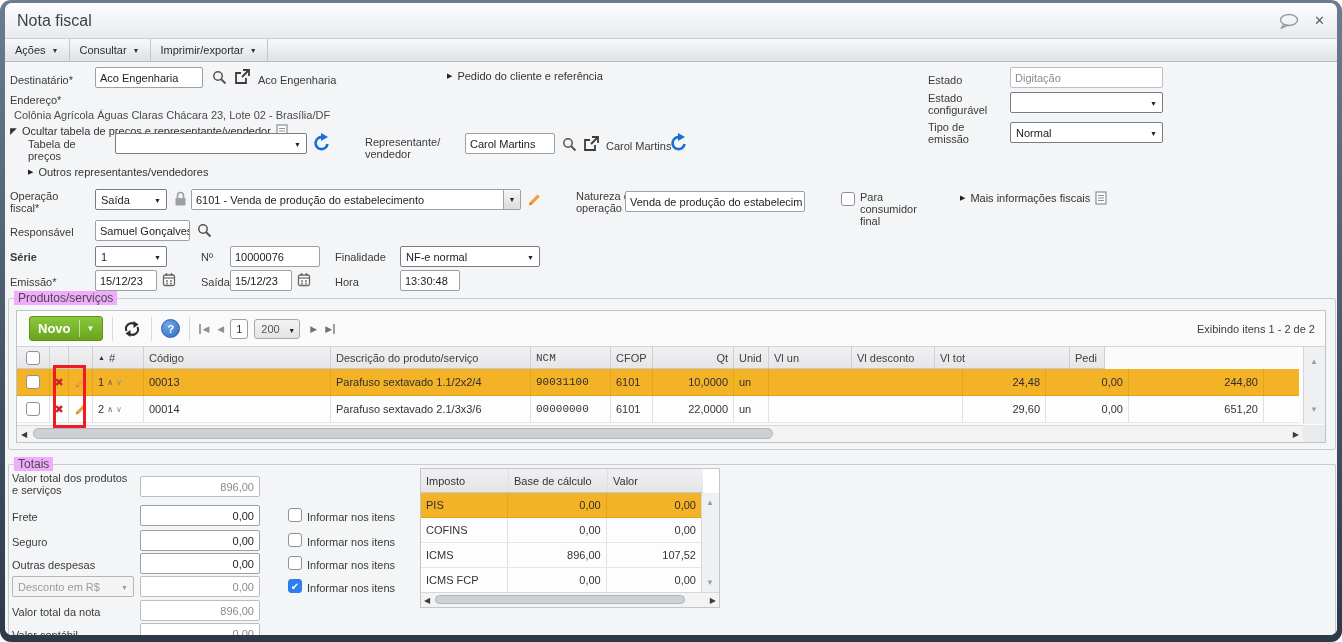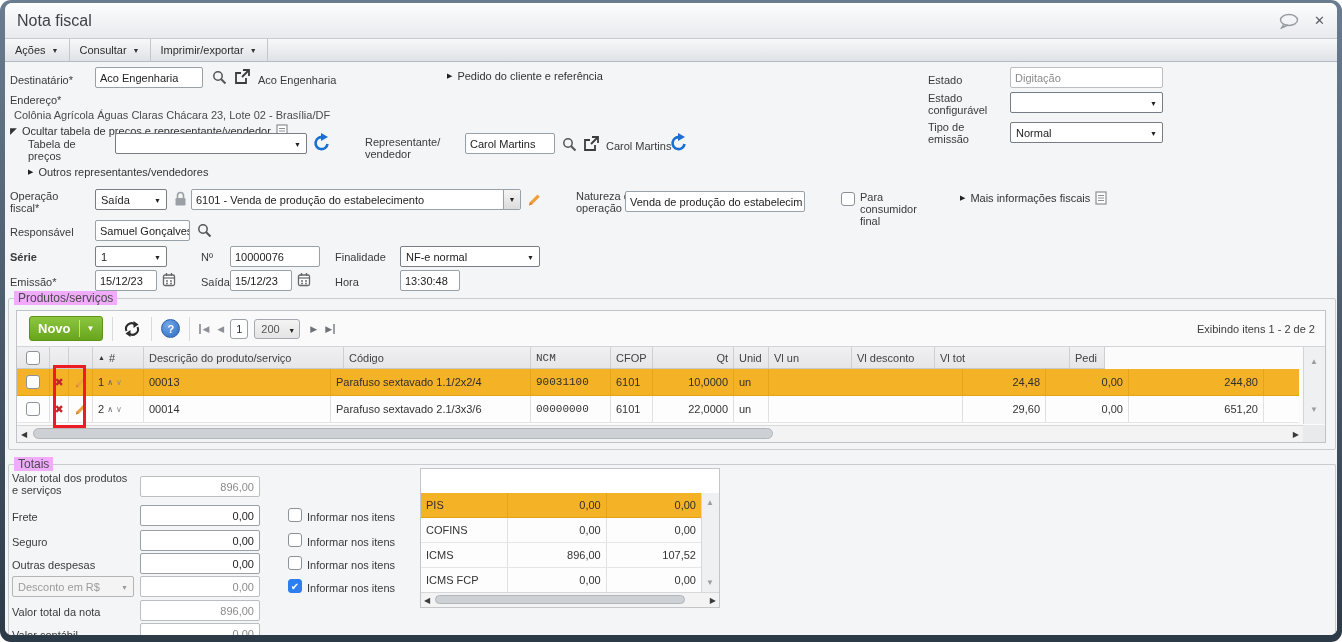--- a/index.html
+++ b/index.html
@@ -366,25 +366,25 @@
       <div class="ghead">
         <span class="cell c-cb">
               <span class="rowcb" style="position:relative;"></span>
             </span>
         <span class="cell c-del"></span>
         <span class="cell c-pen"></span>
         <span class="cell c-num">
               <span class="sort-tri">▲</span>
               <span>#</span>
             </span>
+        <span class="cell c-cod">
+              <span>Código</span>
+            </span>
         <span class="cell c-des">
               <span>Descrição do produto/serviço</span>
-            </span>
-        <span class="cell c-cod">
-              <span>Código</span>
             </span>
         <span class="cell c-ncm">
               <span>NCM</span>
             </span>
         <span class="cell c-cfop">
               <span>CFOP</span>
             </span>
         <span class="cell c-qt">
               <span>Qt</span>
             </span>
@@ -525,20 +525,31 @@
     <div class="inp ro num" style="left:135px; top:538px; width:120px;">
           <span>896,00</span>
         </div>
 
     <span class="lbl" style="left:7px; top:567px;">Valor contábil</span>
     <div class="inp ro num" style="left:135px; top:561px; width:120px;">
           <span>0,00</span>
         </div>
 
     <div class="tax-table">
+      <div class="tax-head">
+        <span class="cell t-imp">
+              <span>Imposto</span>
+            </span>
+        <span class="cell t-base">
+              <span>Base de cálculo</span>
+            </span>
+        <span class="cell t-val">
+              <span>Valor</span>
+            </span>
+      </div>
       <div class="tax-row row-hl" style="top:24px; right:18px;">
         <span class="cell t-imp">PIS</span>
         <span class="cell t-base r">0,00</span>
         <span class="cell t-val r">0,00</span>
       </div>
       <div class="tax-row row-white" style="top:49px; right:18px;">
         <span class="cell t-imp">COFINS</span>
         <span class="cell t-base r">0,00</span>
         <span class="cell t-val r">0,00</span>
       </div>

